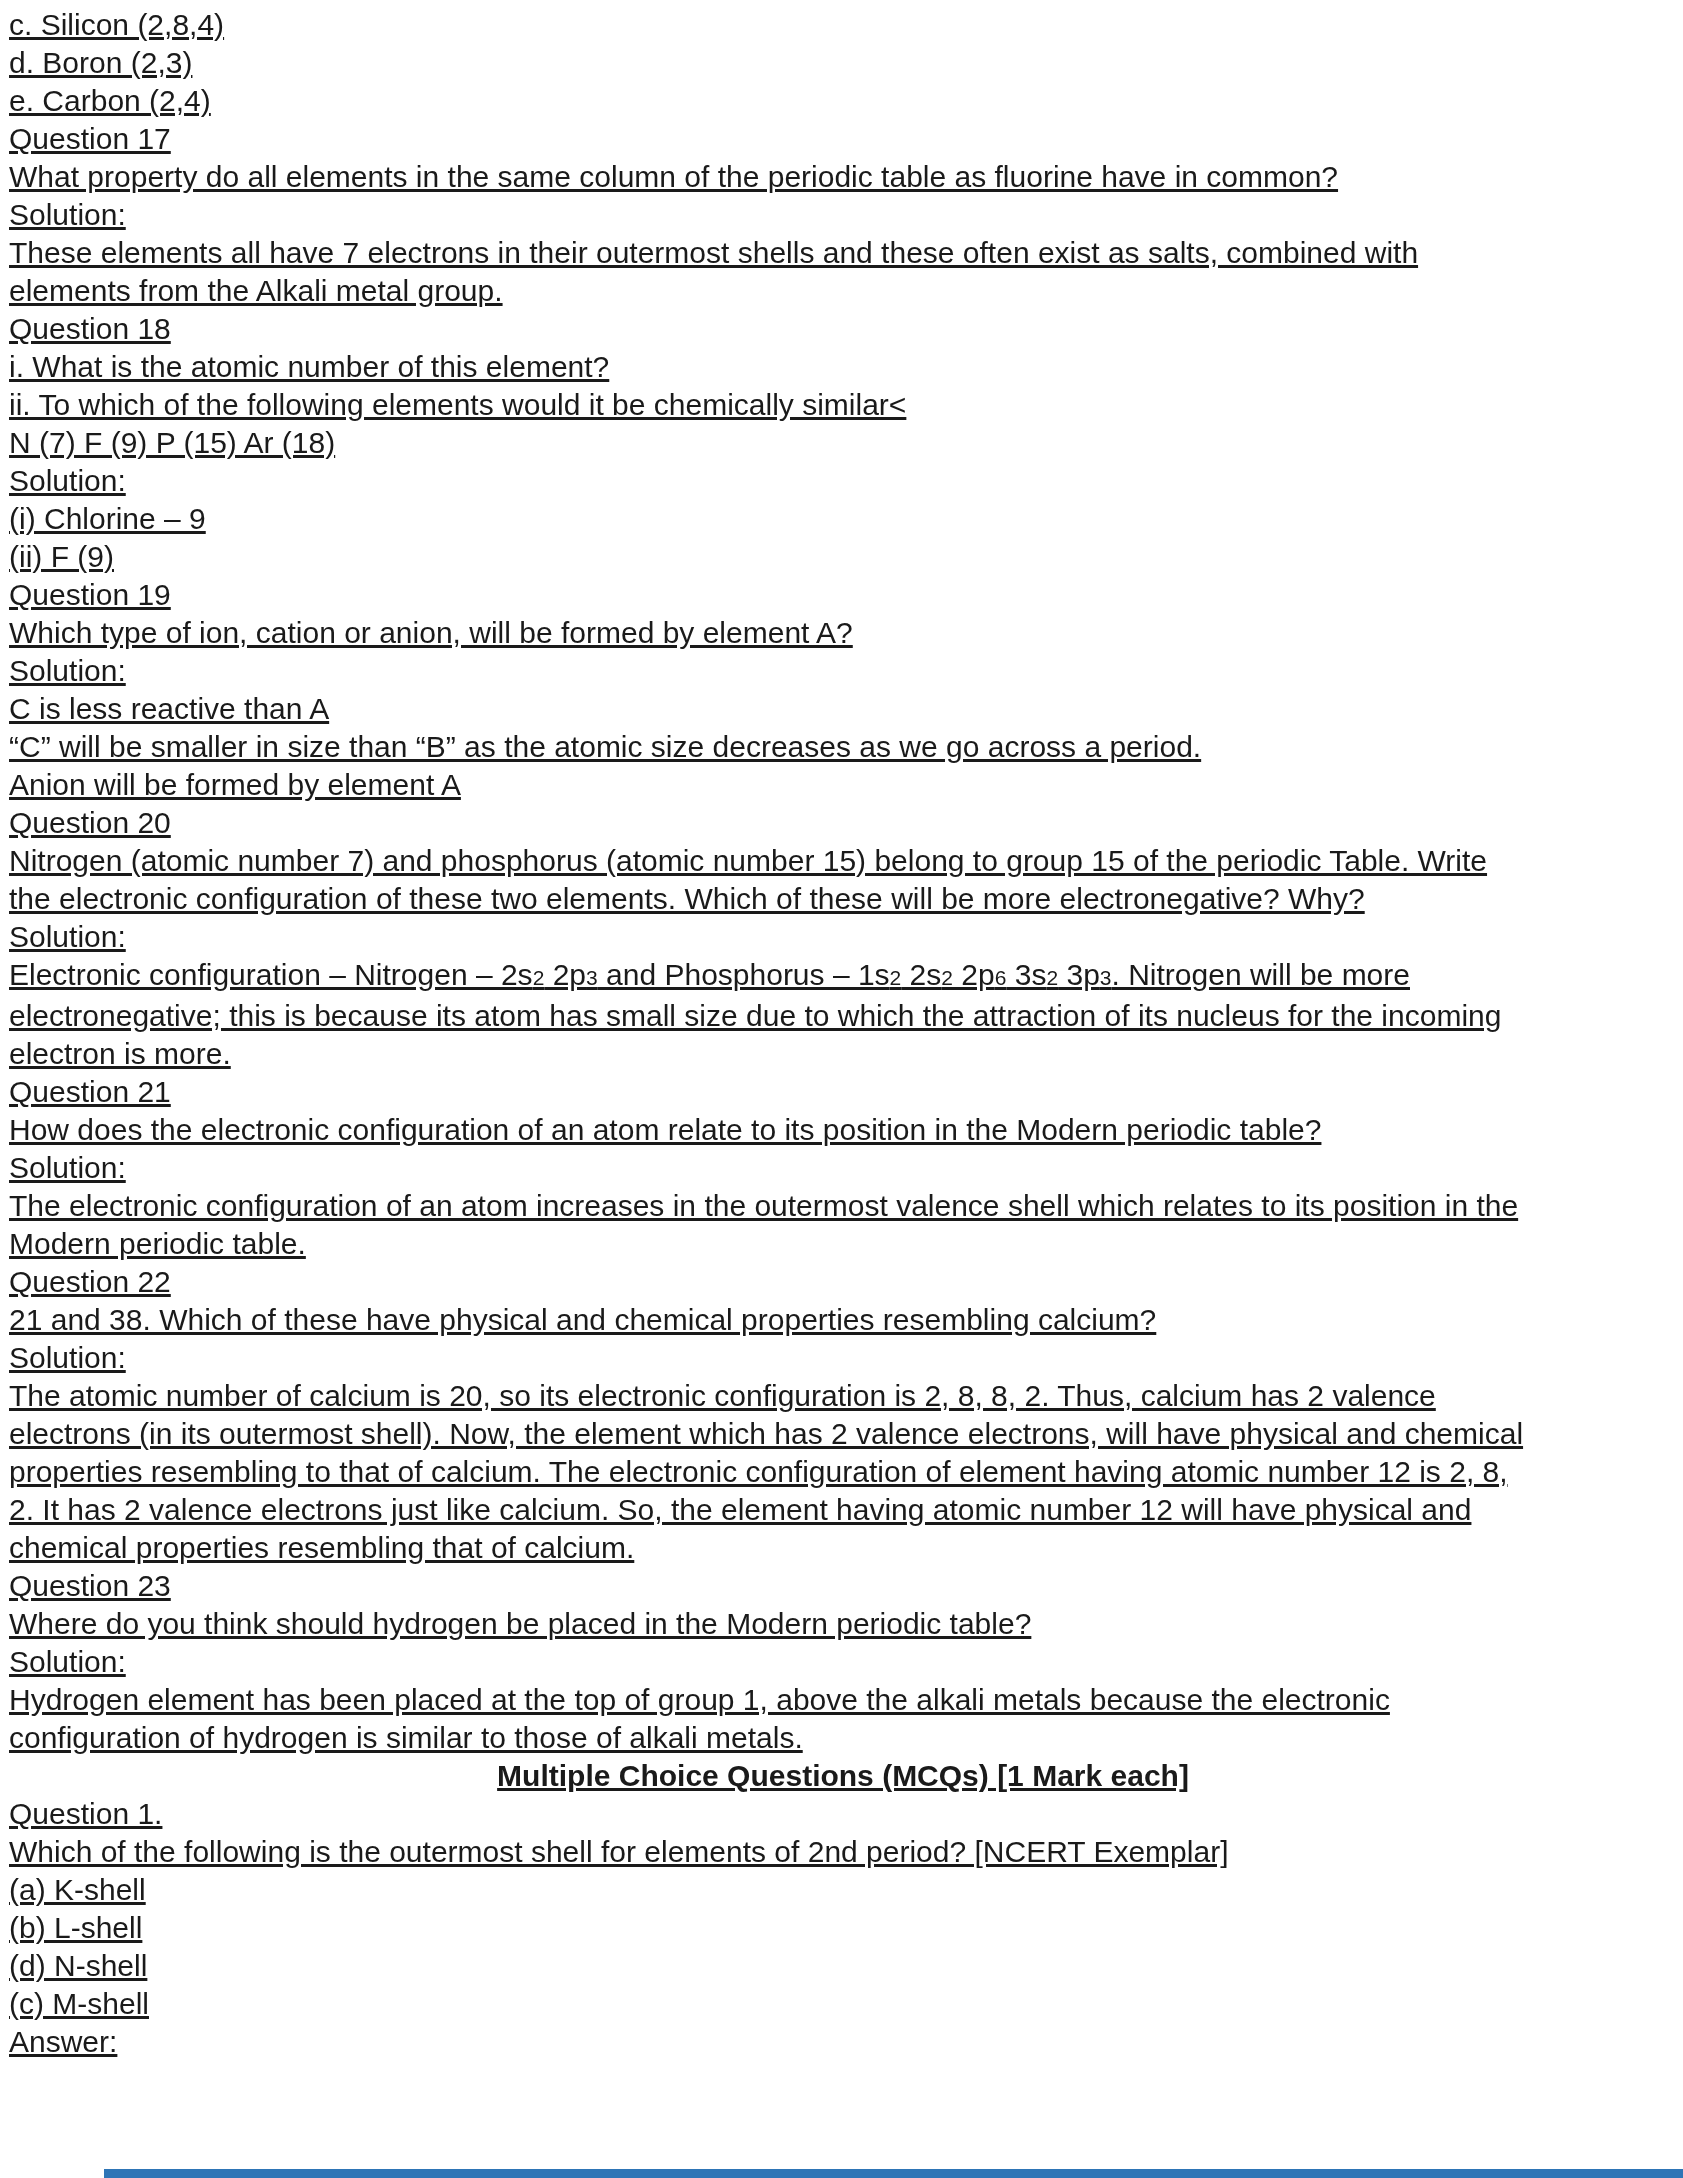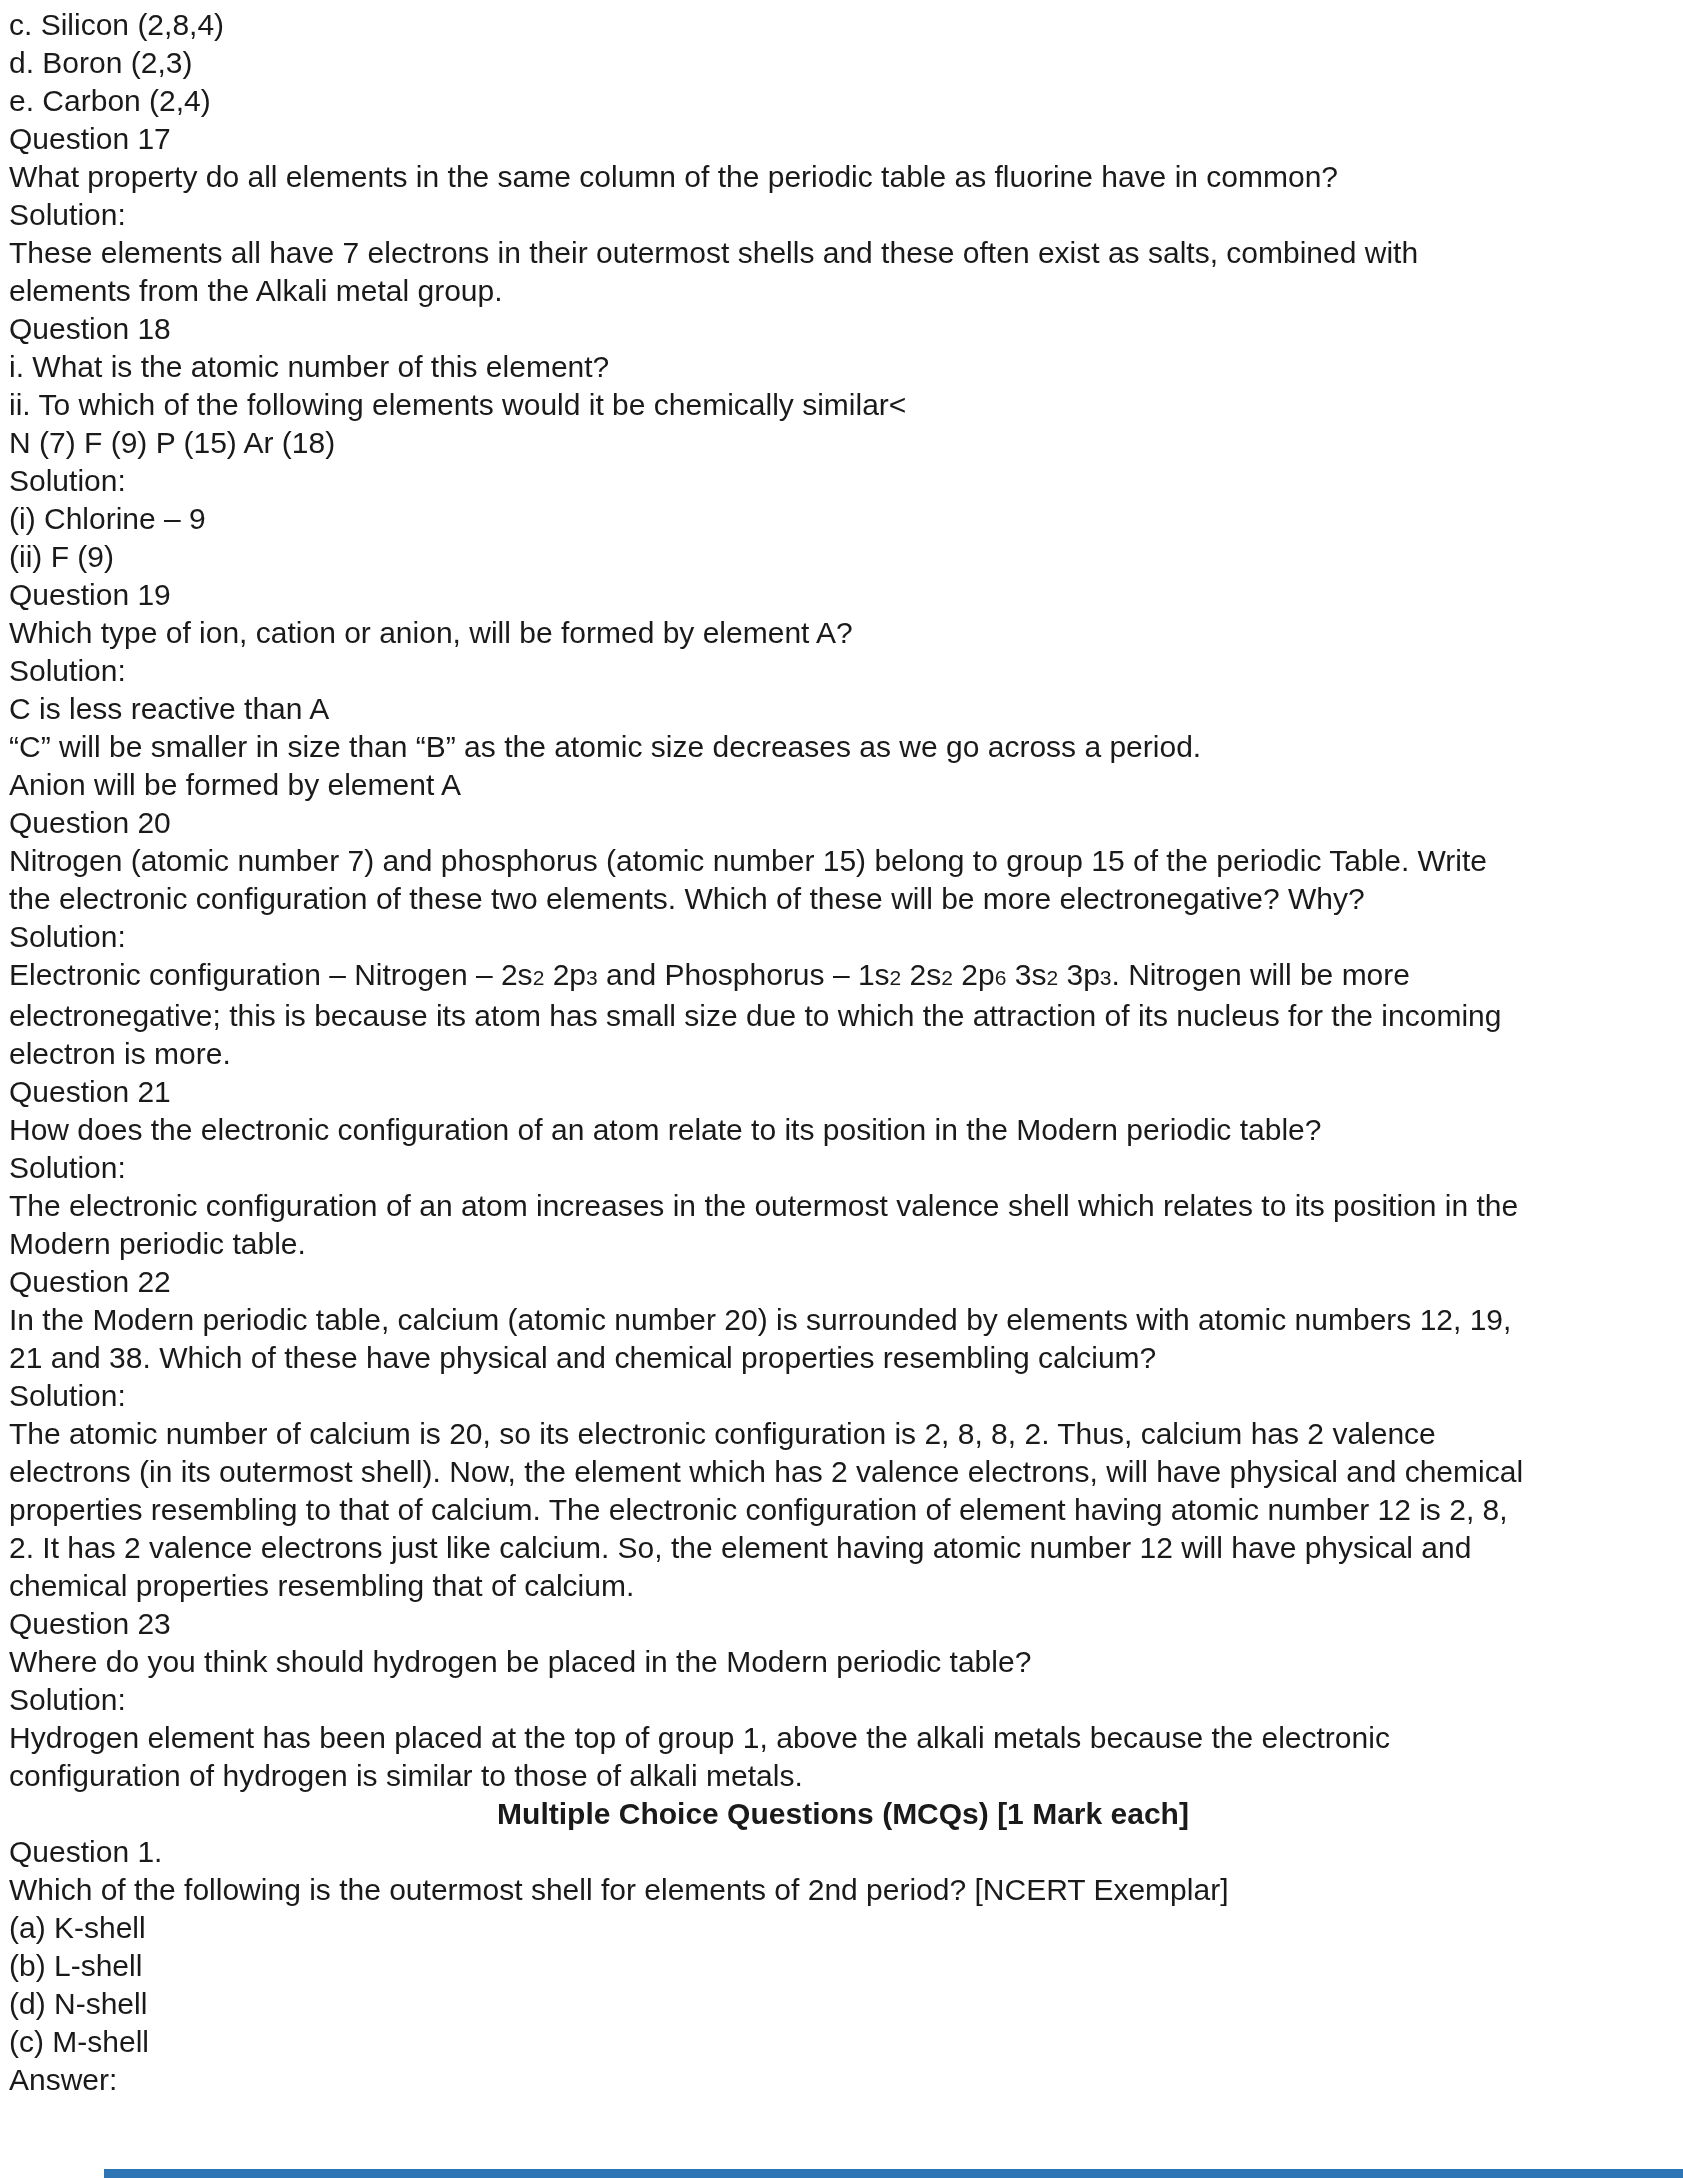--- a/index.html
+++ b/index.html
@@ -16,20 +16,21 @@
     position: absolute;
     left: 9px;
     top: 6px;
     width: 1668px;
   }
   .doc p {
     margin: 0;
     font-size: 30px;
     line-height: 38px;
     white-space: nowrap;
+    text-decoration: underline;
   }
   .doc p.bold { font-weight: 700; text-align: center; }
   .sub { font-size: 21px; }
   .table-strip {
     position: absolute;
     left: 104px;
     right: 0;
     bottom: 0;
     height: 9px;
     background: #2e75b6;
@@ -68,21 +69,20 @@
     <span>Electronic configuration – Nitrogen – 2s</span><span class="sub">2</span><span> 2p</span><span class="sub">3</span><span> and Phosphorus – 1s</span><span class="sub">2</span><span> 2s</span><span class="sub">2</span><span> 2p</span><span class="sub">6</span><span> 3s</span><span class="sub">2</span><span> 3p</span><span class="sub">3</span><span>. Nitrogen will be more</span>
   </p>
   <p>electronegative; this is because its atom has small size due to which the attraction of its nucleus for the incoming</p>
   <p>electron is more.</p>
   <p>Question 21</p>
   <p>How does the electronic configuration of an atom relate to its position in the Modern periodic table?</p>
   <p>Solution:</p>
   <p>The electronic configuration of an atom increases in the outermost valence shell which relates to its position in the</p>
   <p>Modern periodic table.</p>
   <p>Question 22</p>
-  <p>In the Modern periodic table, calcium (atomic number 20) is surrounded by elements with atomic numbers 12, 19,</p>
   <p>21 and 38. Which of these have physical and chemical properties resembling calcium?</p>
   <p>Solution:</p>
   <p>The atomic number of calcium is 20, so its electronic configuration is 2, 8, 8, 2. Thus, calcium has 2 valence</p>
   <p>electrons (in its outermost shell). Now, the element which has 2 valence electrons, will have physical and chemical</p>
   <p>properties resembling to that of calcium. The electronic configuration of element having atomic number 12 is 2, 8,</p>
   <p>2. It has 2 valence electrons just like calcium. So, the element having atomic number 12 will have physical and</p>
   <p>chemical properties resembling that of calcium.</p>
   <p>Question 23</p>
   <p>Where do you think should hydrogen be placed in the Modern periodic table?</p>
   <p>Solution:</p>

